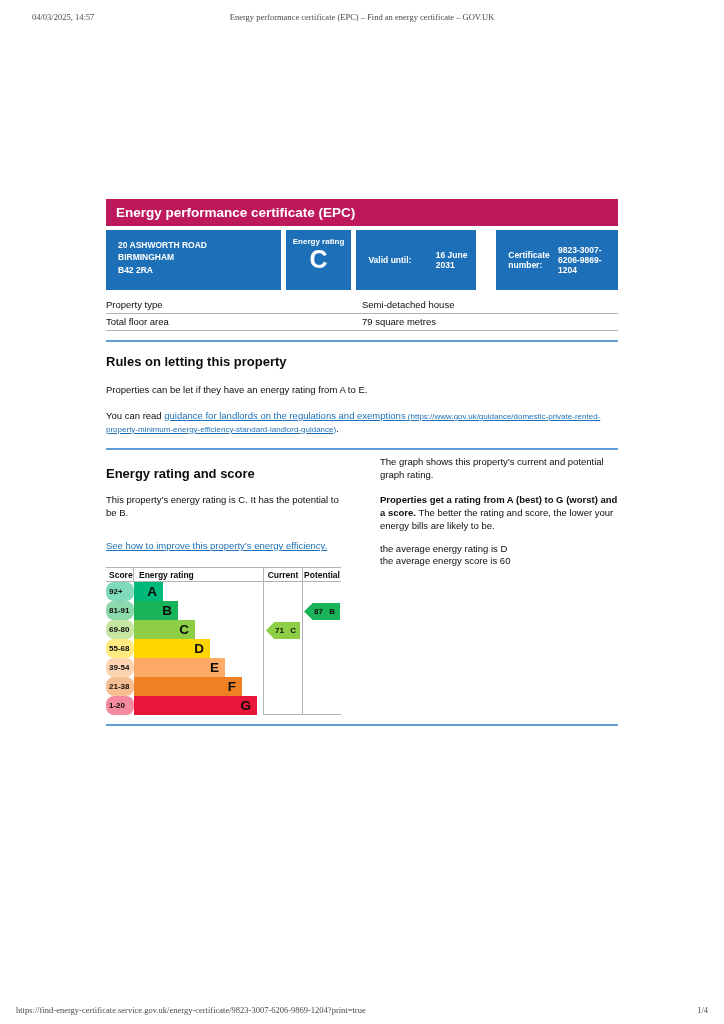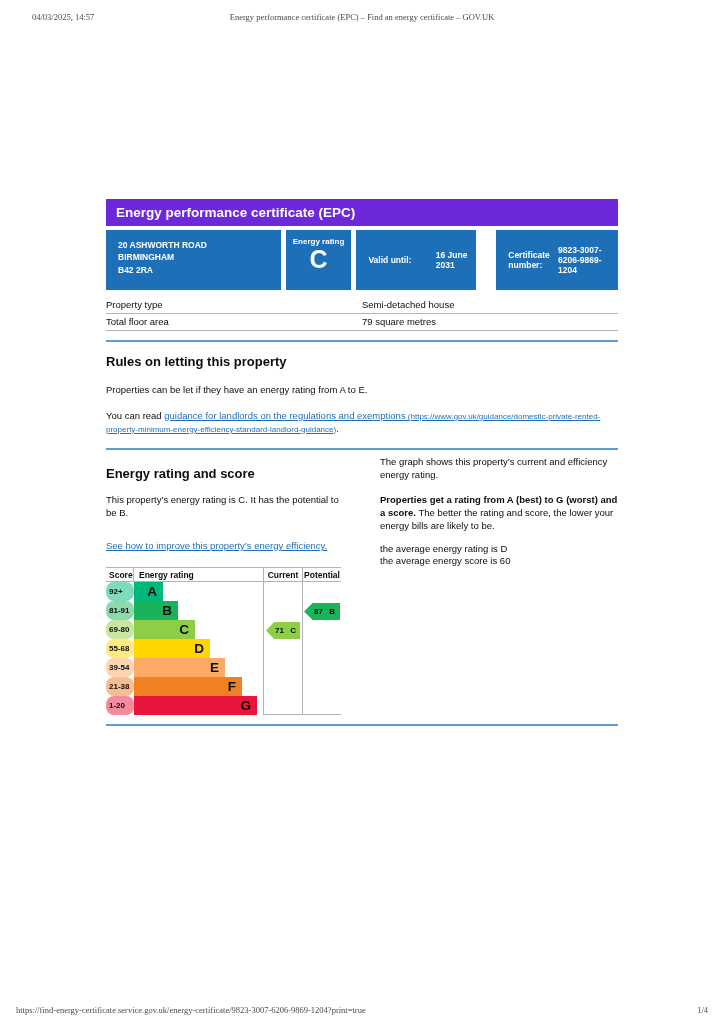--- a/index.html
+++ b/index.html
@@ -6,21 +6,21 @@
   html,body { width:724px; height:1024px; background:#fff; overflow:hidden;
     font-family:"Liberation Sans", sans-serif; color:#0b0c0c; }
   .print-hf { position:absolute; font-family:"Liberation Serif", serif; font-size:8.5px; color:#494949; }
   #ph-date { left:32px; top:12px; }
   #ph-title { left:0; right:0; top:12px; text-align:center; }
   #pf-url { left:16px; top:1005px; }
   #pf-page { right:16px; top:1005px; }
 
   .page { position:absolute; left:106px; top:199px; width:512px; }
 
-  .title-bar { background:#6d28d9; color:#fff; height:27px; line-height:27px;
+  .title-bar { background:#be185d; color:#fff; height:27px; line-height:27px;
     font-size:13.5px; font-weight:bold; padding-left:10px; }
 
   .summary { display:flex; gap:5px; margin-top:4px; height:60px; }
   .addr-box { width:185px; background:#1d70b8; color:#fff; font-size:8.5px;
     font-weight:bold; line-height:1.45; padding:9px 0 0 12px; }
   .rating-box { width:70px; background:#1d70b8; color:#fff; text-align:center; padding-top:7px; }
   .rating-box .lbl { font-size:8px; font-weight:bold; }
   .rating-box .big { font-size:25px; font-weight:bold; line-height:1.05; }
   .info-col { flex:1; display:flex; flex-direction:row; gap:20px; }
   .info-row { flex:1; background:#1d70b8; color:#fff; font-size:8.5px;
@@ -200,21 +200,21 @@
           <span class="pot-cell"></span>
         </div>
 
         <div class="chart-bottom"></div>
         <div class="arrow" id="current-arrow" style="top: 55px; background: rgb(141, 206, 70);">71 C</div>
         <div class="arrow" id="potential-arrow" style="top: 36px; background: rgb(25, 180, 89);">87 B</div>
       </div>
     </div>
 
     <div class="col-right">
-      <p class="body" id="right-p1">The graph shows this property’s current and efficiency energy rating.</p>
+      <p class="body" id="right-p1">The graph shows this property’s current and potential graph rating.</p>
       <p class="body" id="right-p2"><b>Properties get a rating from A (best) to G (worst) and a score.</b><span> The better the rating and score, the lower your energy bills are likely to be.</span></p>
       <p class="body" id="right-p4">
         <span>the average energy rating is D</span><br>
         <span>the average energy score is 60</span>
       </p>
     </div>
   </div>
 
   <div class="divider" id="divider-3"></div>
 </div>

